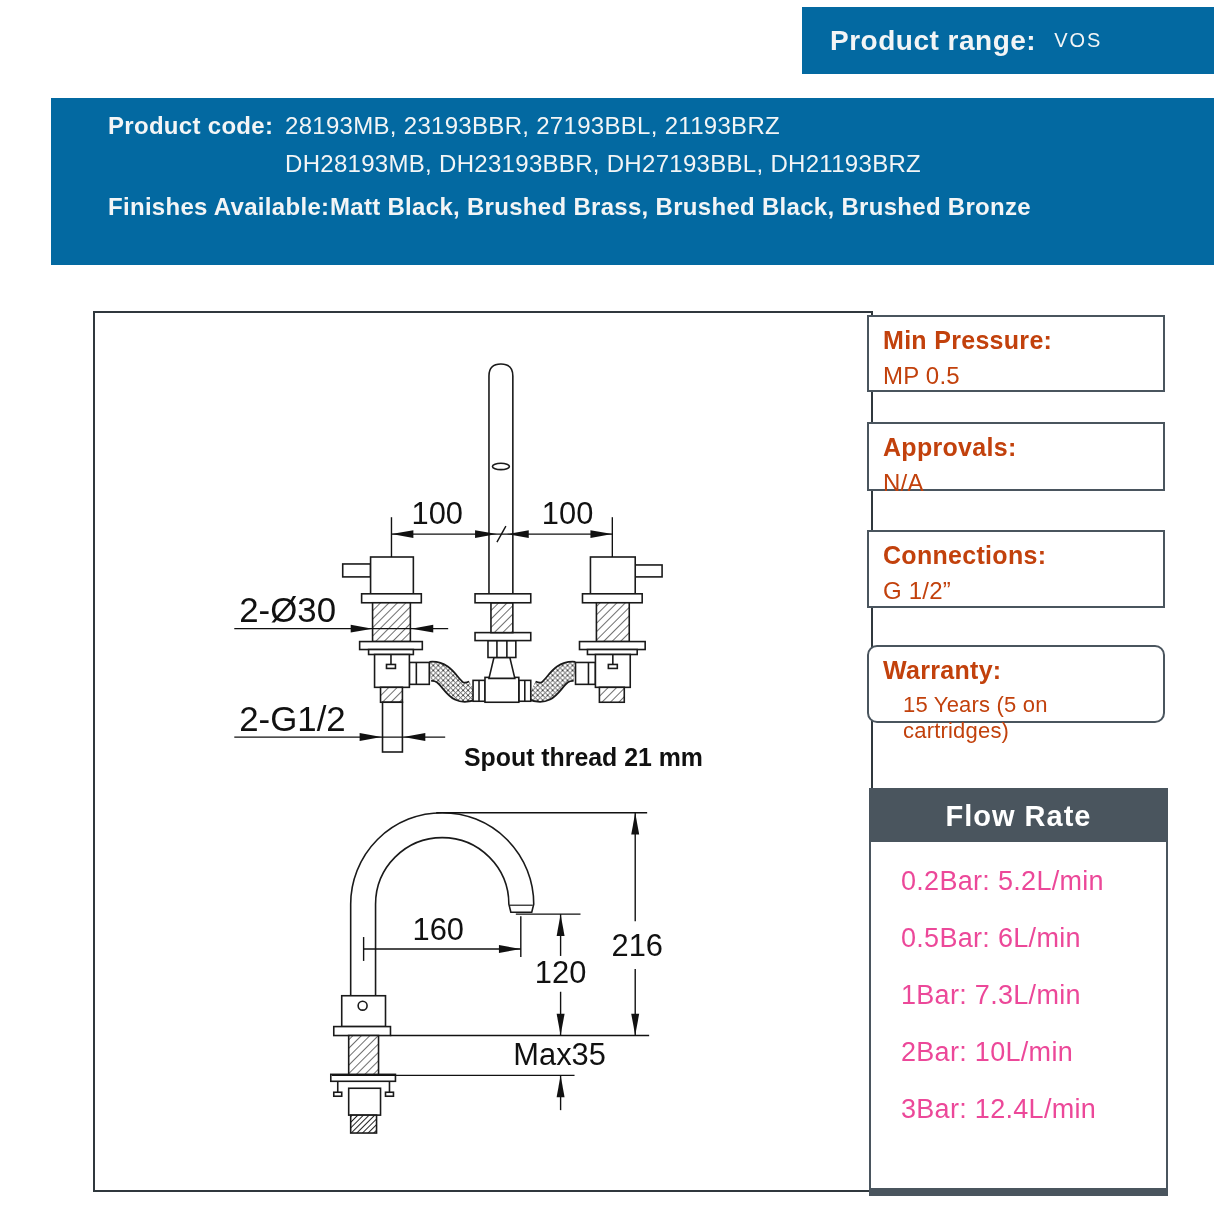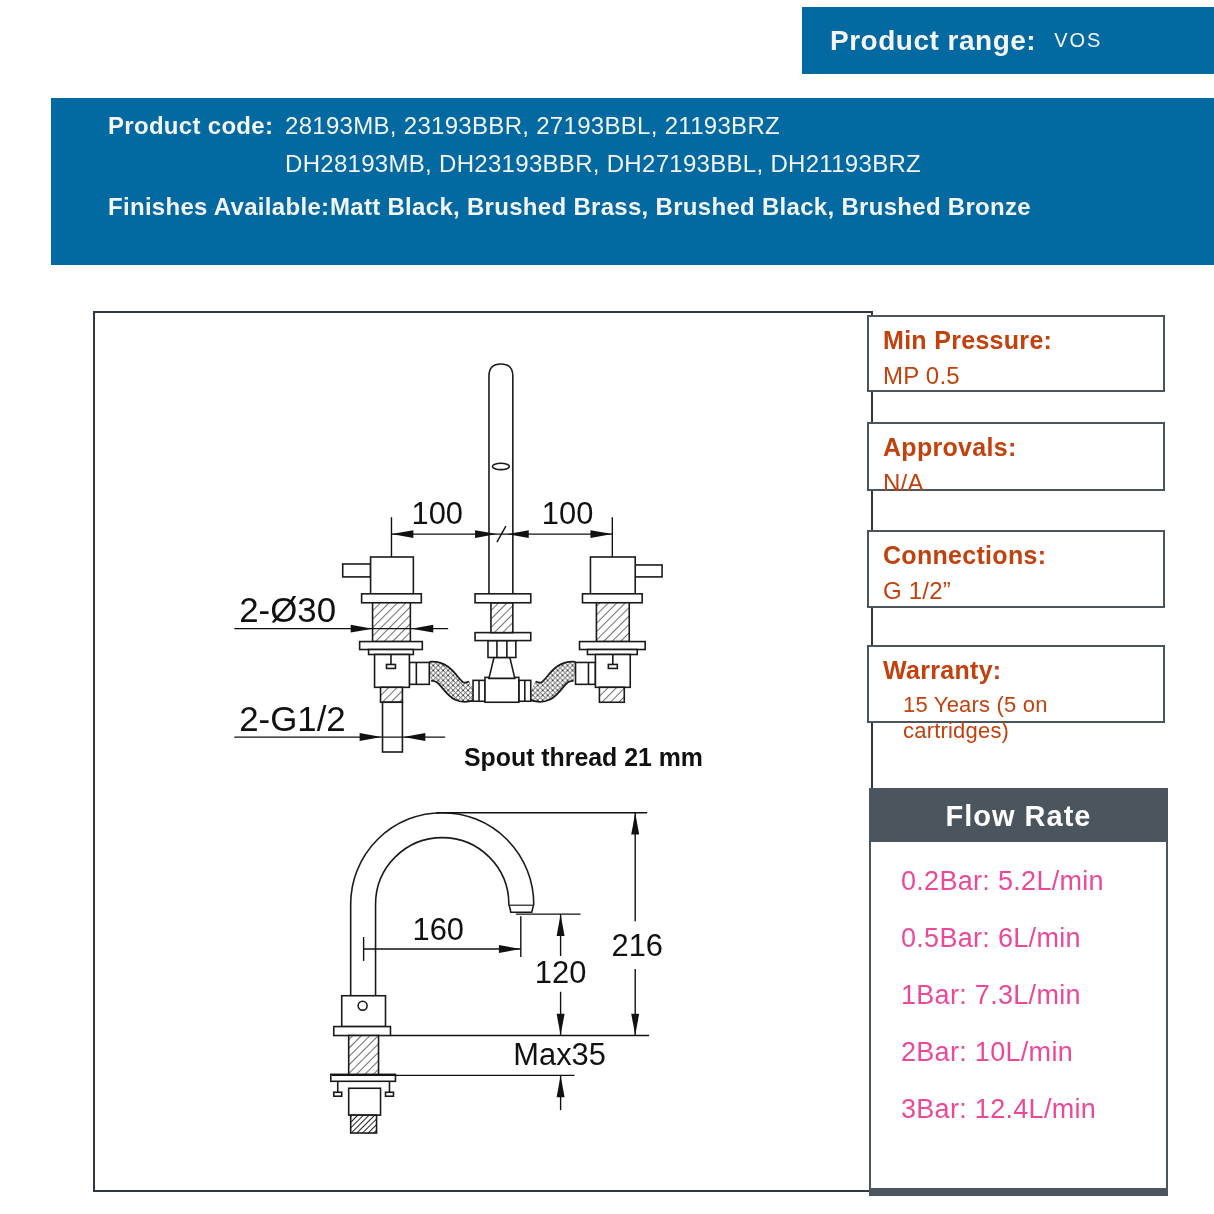--- a/index.html
+++ b/index.html
@@ -198,21 +198,21 @@
   <span class="svalue">MP 0.5</span>
 </div>
 <div class="abs spec-box" style="top:422px;height:69px;">
   <span class="slabel">Approvals:</span>
   <span class="svalue">N/A</span>
 </div>
 <div class="abs spec-box" style="top:530px;height:78px;">
   <span class="slabel">Connections:</span>
   <span class="svalue">G 1/2”</span>
 </div>
-<div class="abs spec-box warranty" style="top:645px;height:78px;">
+<div class="abs spec-box warranty" style="top:645px;height:78px;border-radius:10px;">
   <span class="slabel">Warranty:</span>
   <span class="svalue">15 Years (5 on cartridges)</span>
 </div>
 
 <div class="abs flow-box">
   <div class="flow-head">Flow Rate</div>
   <div class="flow-items">
     <div class="flow-item">0.2Bar: 5.2L/min</div>
     <div class="flow-item">0.5Bar: 6L/min</div>
     <div class="flow-item">1Bar: 7.3L/min</div>

